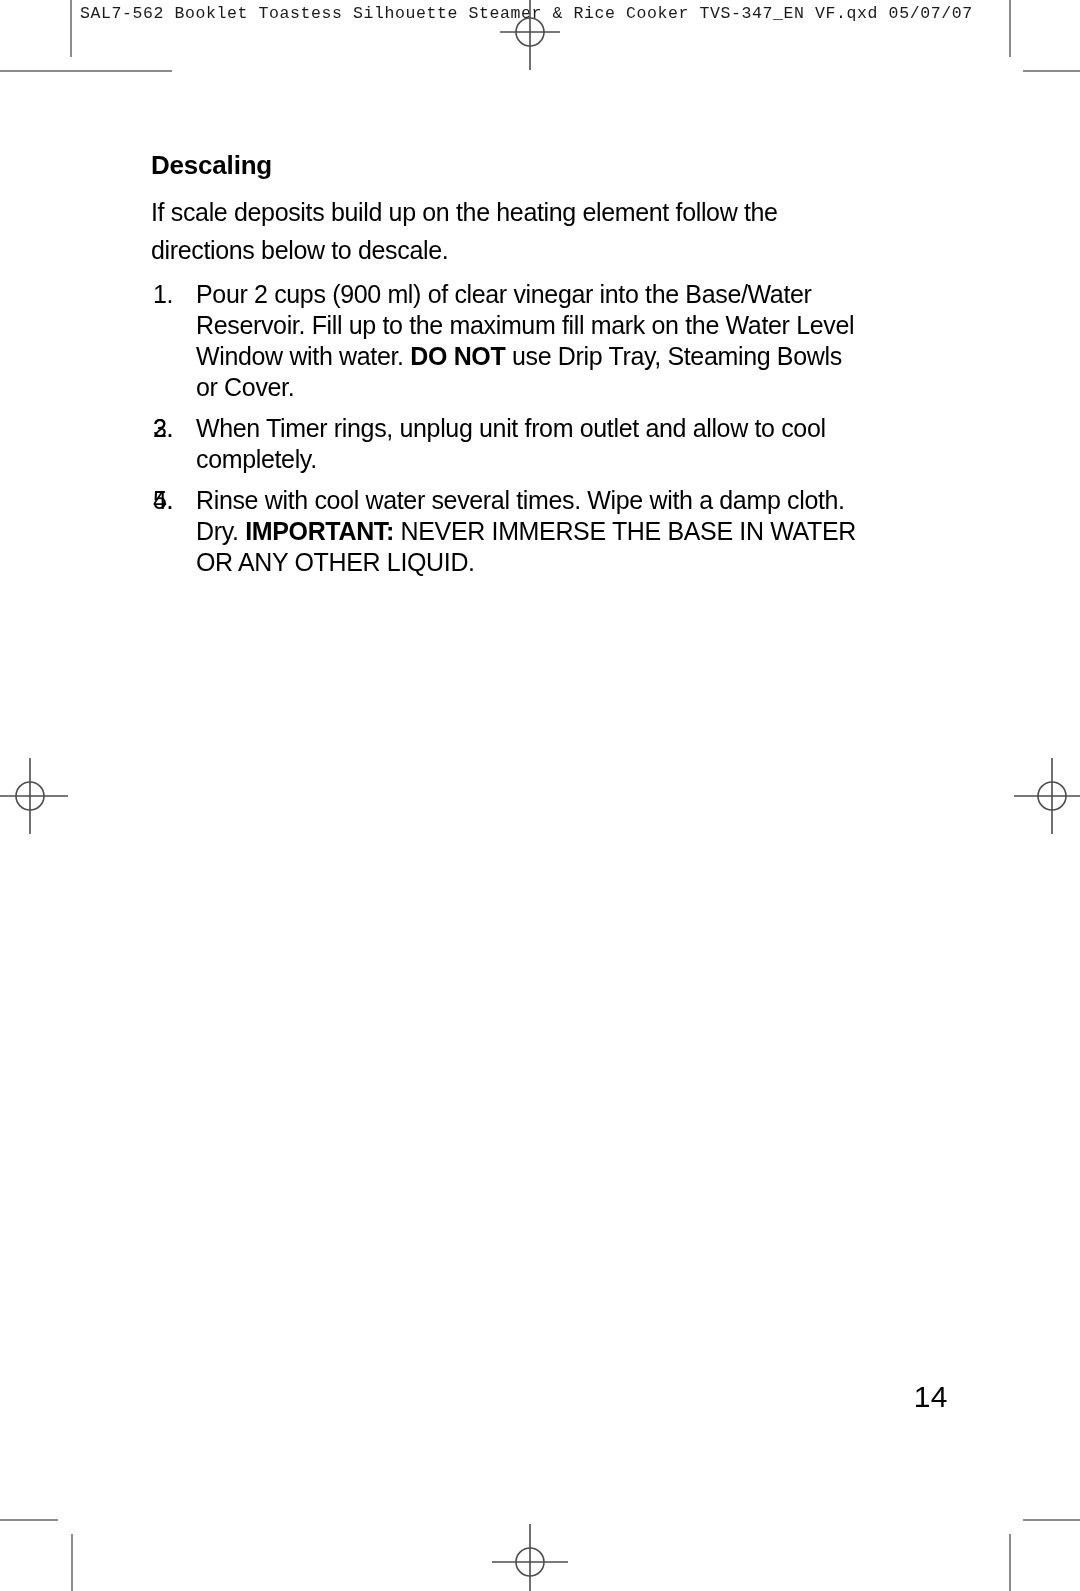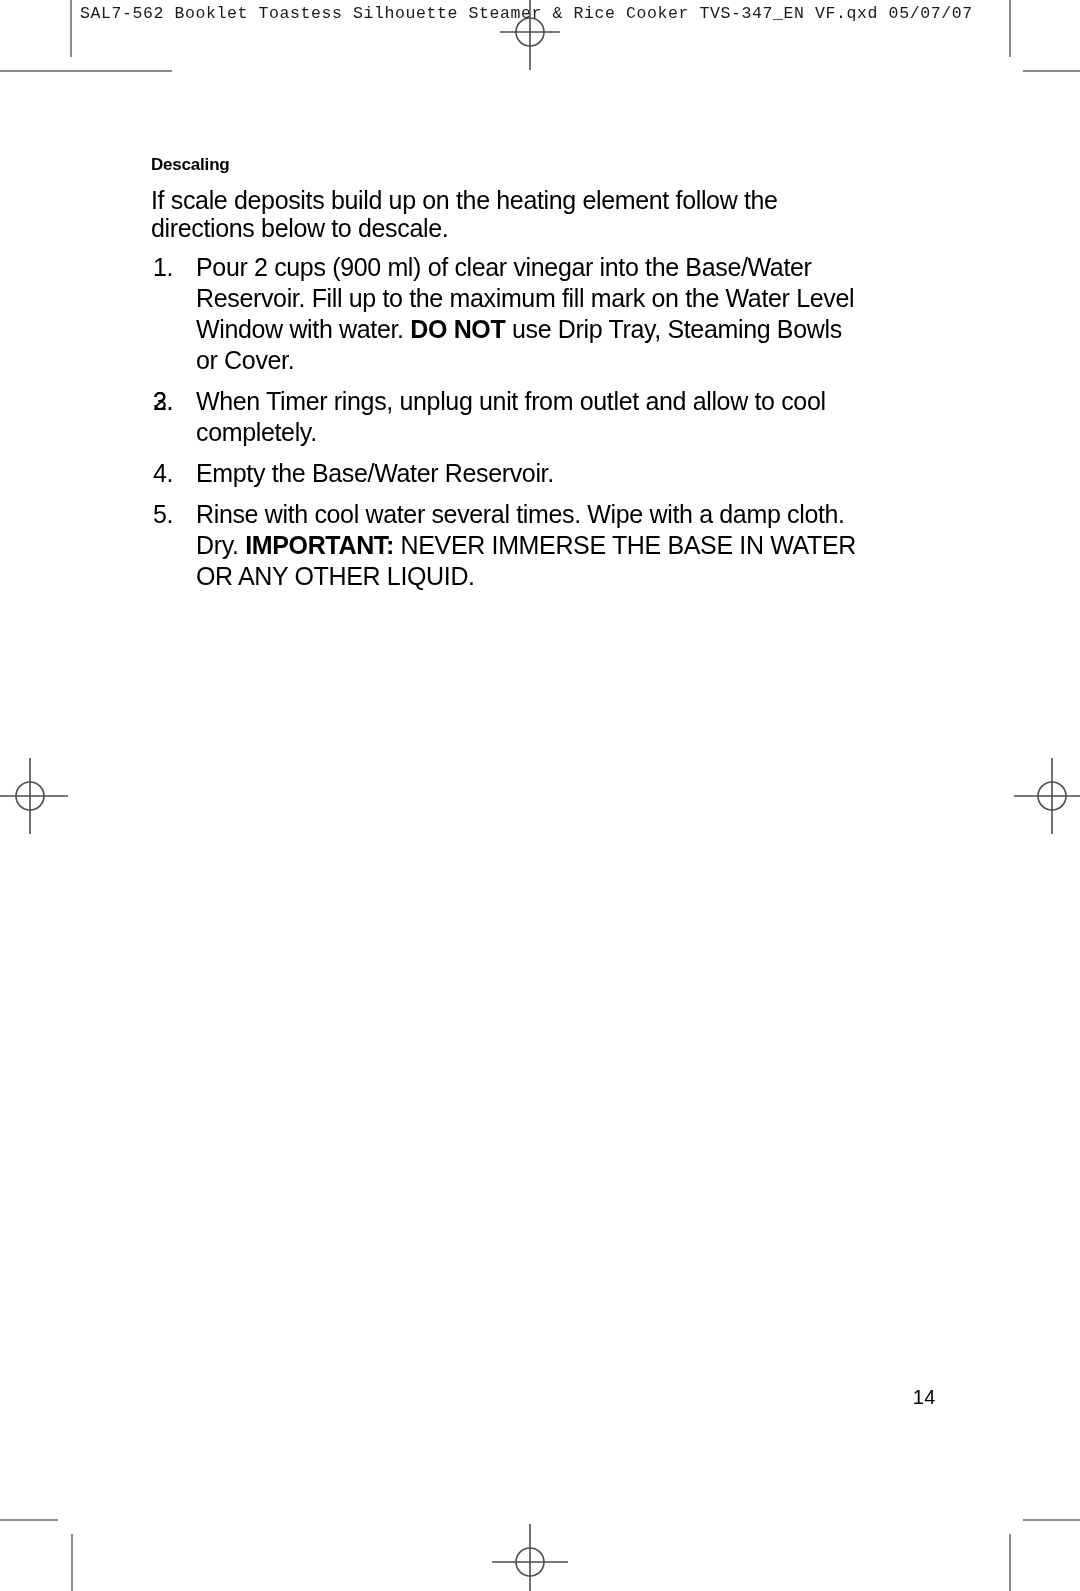--- a/index.html
+++ b/index.html
@@ -48,30 +48,30 @@
   .reg svg { display: block; }
 
   
   .content {
     position: absolute;
     left: 151px;
     top: 150px;
     width: 715px;
   }
   .section-title {
-    font-size: 17px;
+    font-size: 26px;
     font-weight: bold;
     line-height: 30px;
     letter-spacing: -0.2px;
-    margin: 0 0 6px 0;
+    margin: 0 0 13px 0;
     font-stretch: condensed;
   }
   .intro {
     font-size: 25px;
-    line-height: 28px;
+    line-height: 38px;
     letter-spacing: -0.35px;
     margin: 0 0 10px 0;
     font-stretch: condensed;
   }
   ol.steps {
     list-style: none;
     margin: 0;
     padding: 0;
   }
   ol.steps > li {
@@ -90,23 +90,23 @@
     width: 32px;
     text-align: left;
     font-size: 25px;
     line-height: 31px;
   }
   .b { font-weight: bold; }
 
   
   .folio {
     position: absolute;
-    right: 144px;
+    right: 132px;
     top: 1380px;
-    font-size: 20px;
+    font-size: 30px;
     line-height: 34px;
     font-weight: normal;
     letter-spacing: 0.5px;
   }
 </style>
 </head>
 <body>
 
 <div id="page">
 
@@ -170,21 +170,21 @@
 
       <li>
         <span class="num">2.</span><span class="b"></span><span></span>
       </li>
 
       <li>
         <span class="num">3.</span><span>When Timer rings, unplug unit from outlet and allow to cool completely.</span><span class="b"></span><span></span>
       </li>
 
       <li>
-        <span class="num">4.</span><span>Empty the Base/Water Reservoir.</span><span class="b"></span><span></span>
+        <span class="num">4.</span><span class="b"></span><span></span>
       </li>
 
       <li>
         <span class="num">5.</span><span>Rinse with cool water several times. Wipe with a damp cloth. Dry. </span><span class="b">IMPORTANT:</span><span> NEVER IMMERSE THE BASE IN WATER OR ANY OTHER LIQUID.</span>
       </li>
 
     </ol>
   </div>
 
   <div class="folio">14</div>

